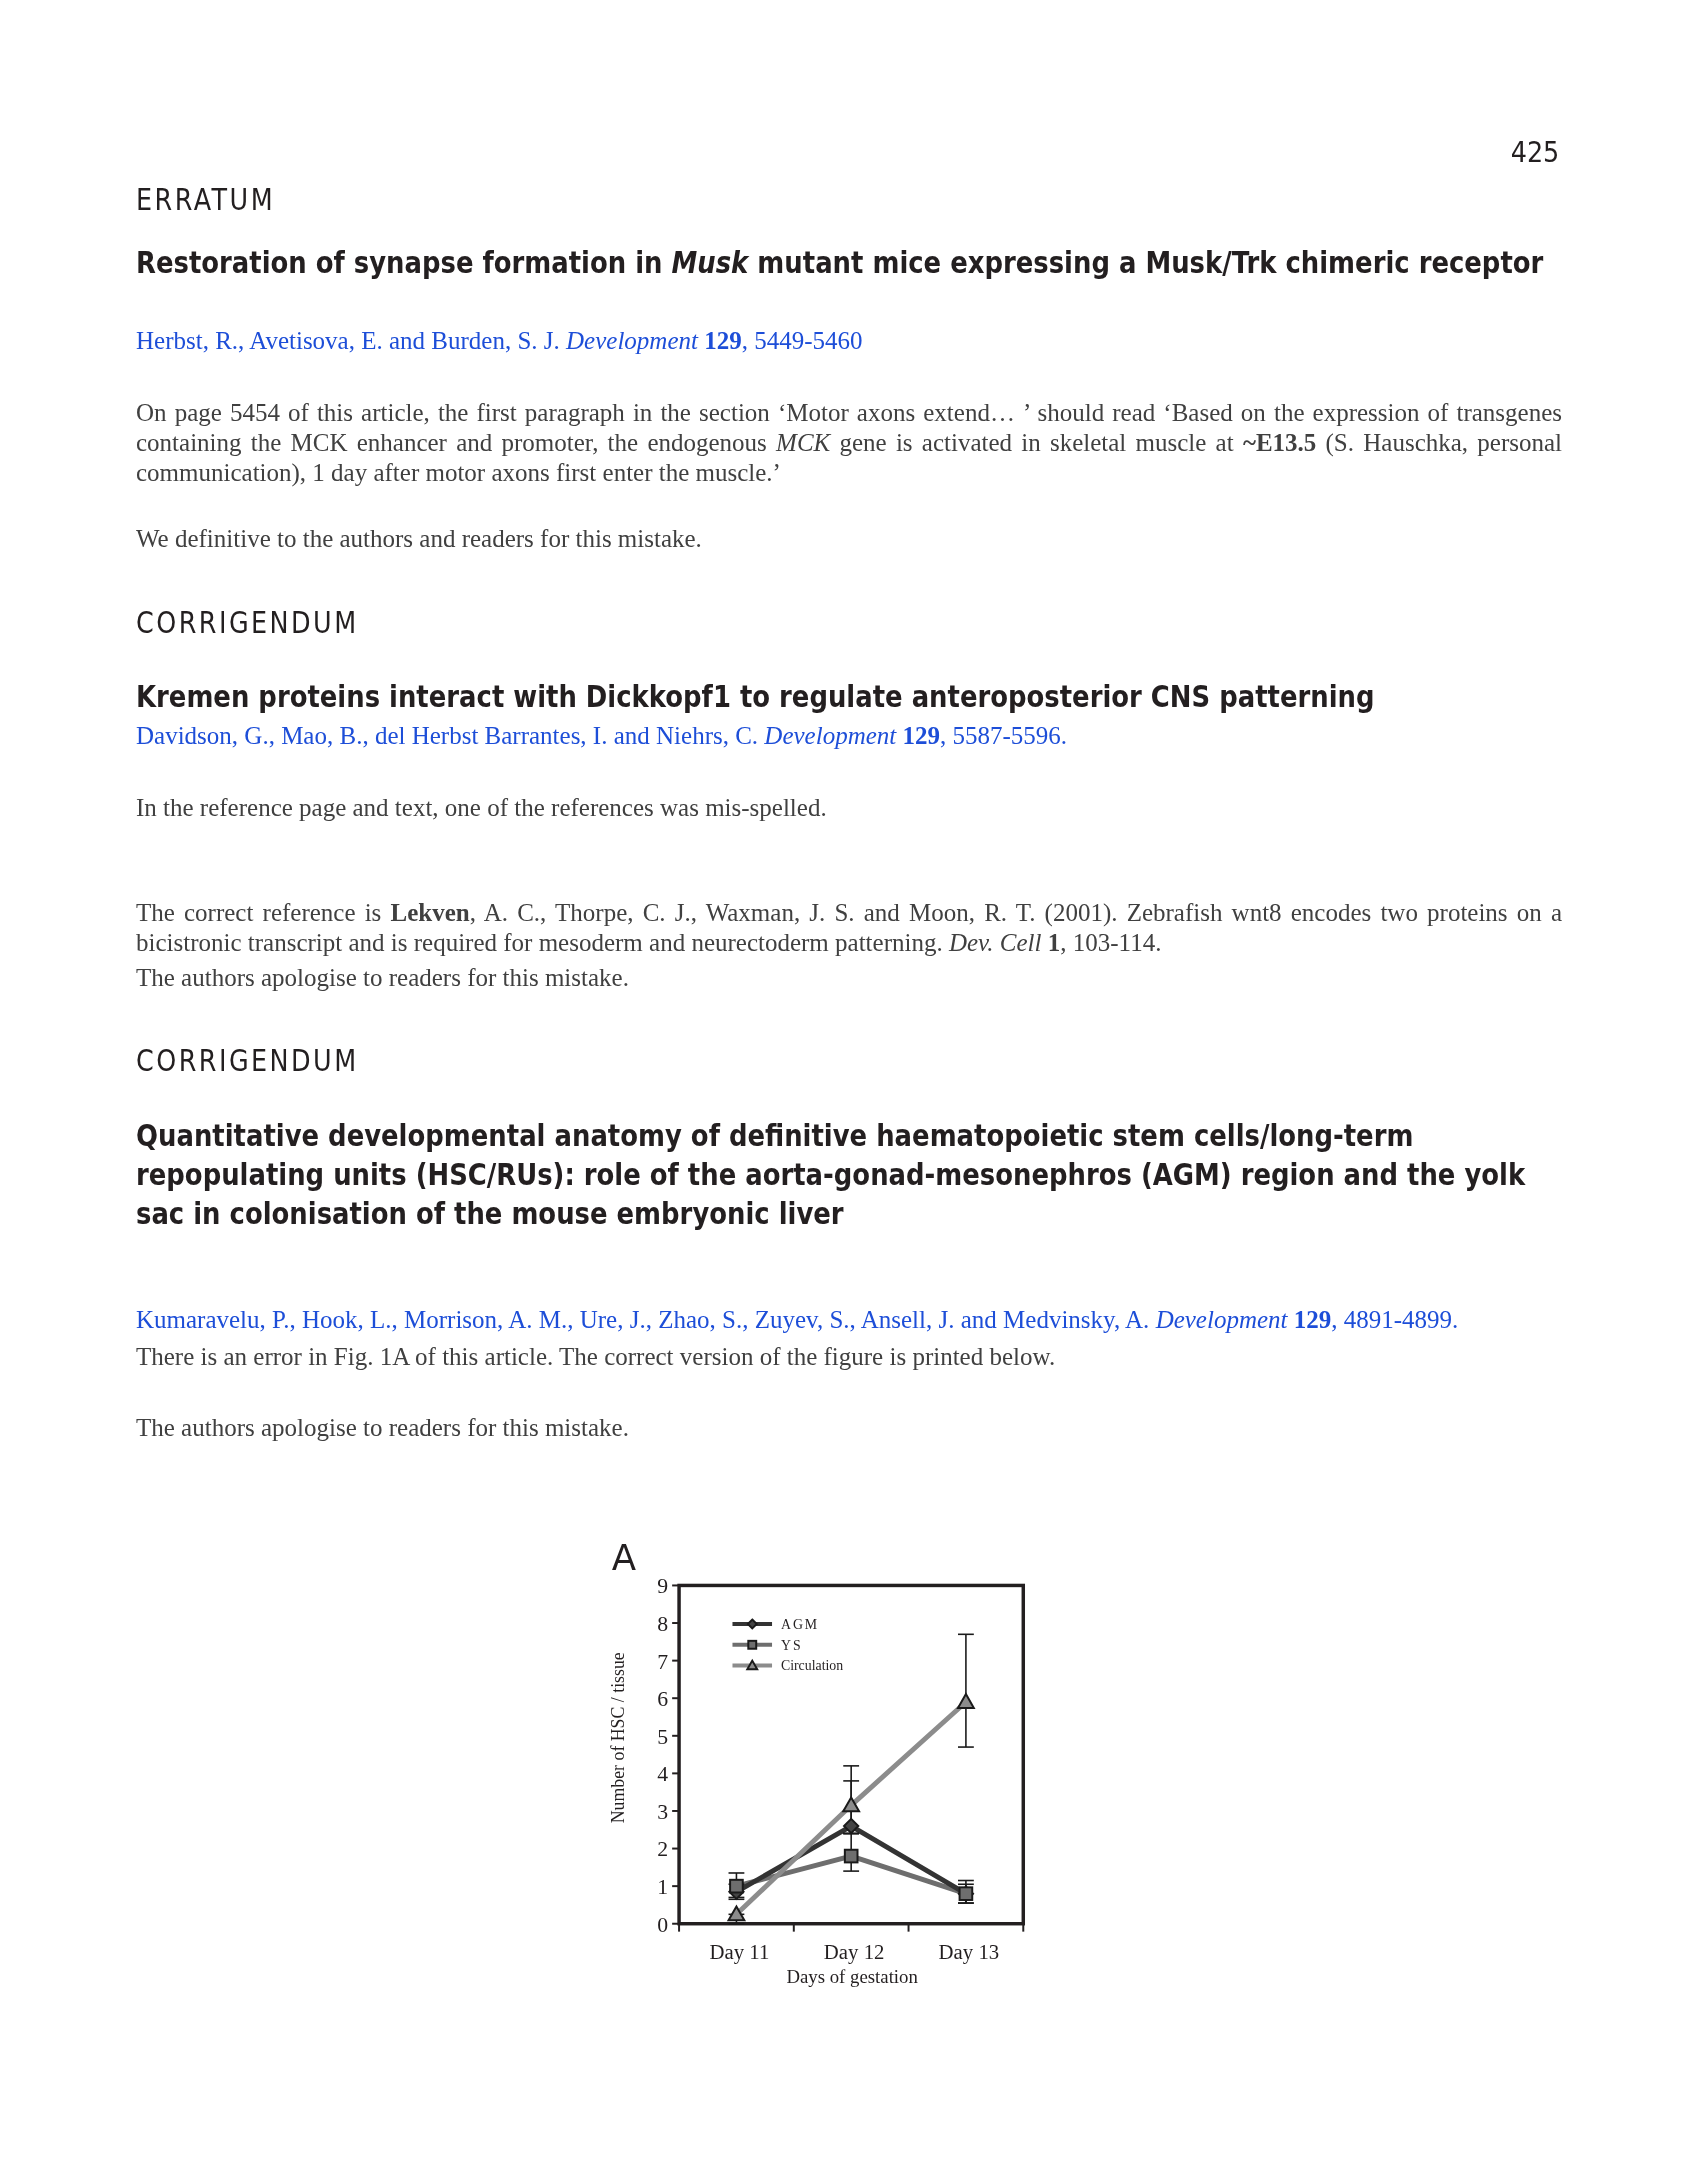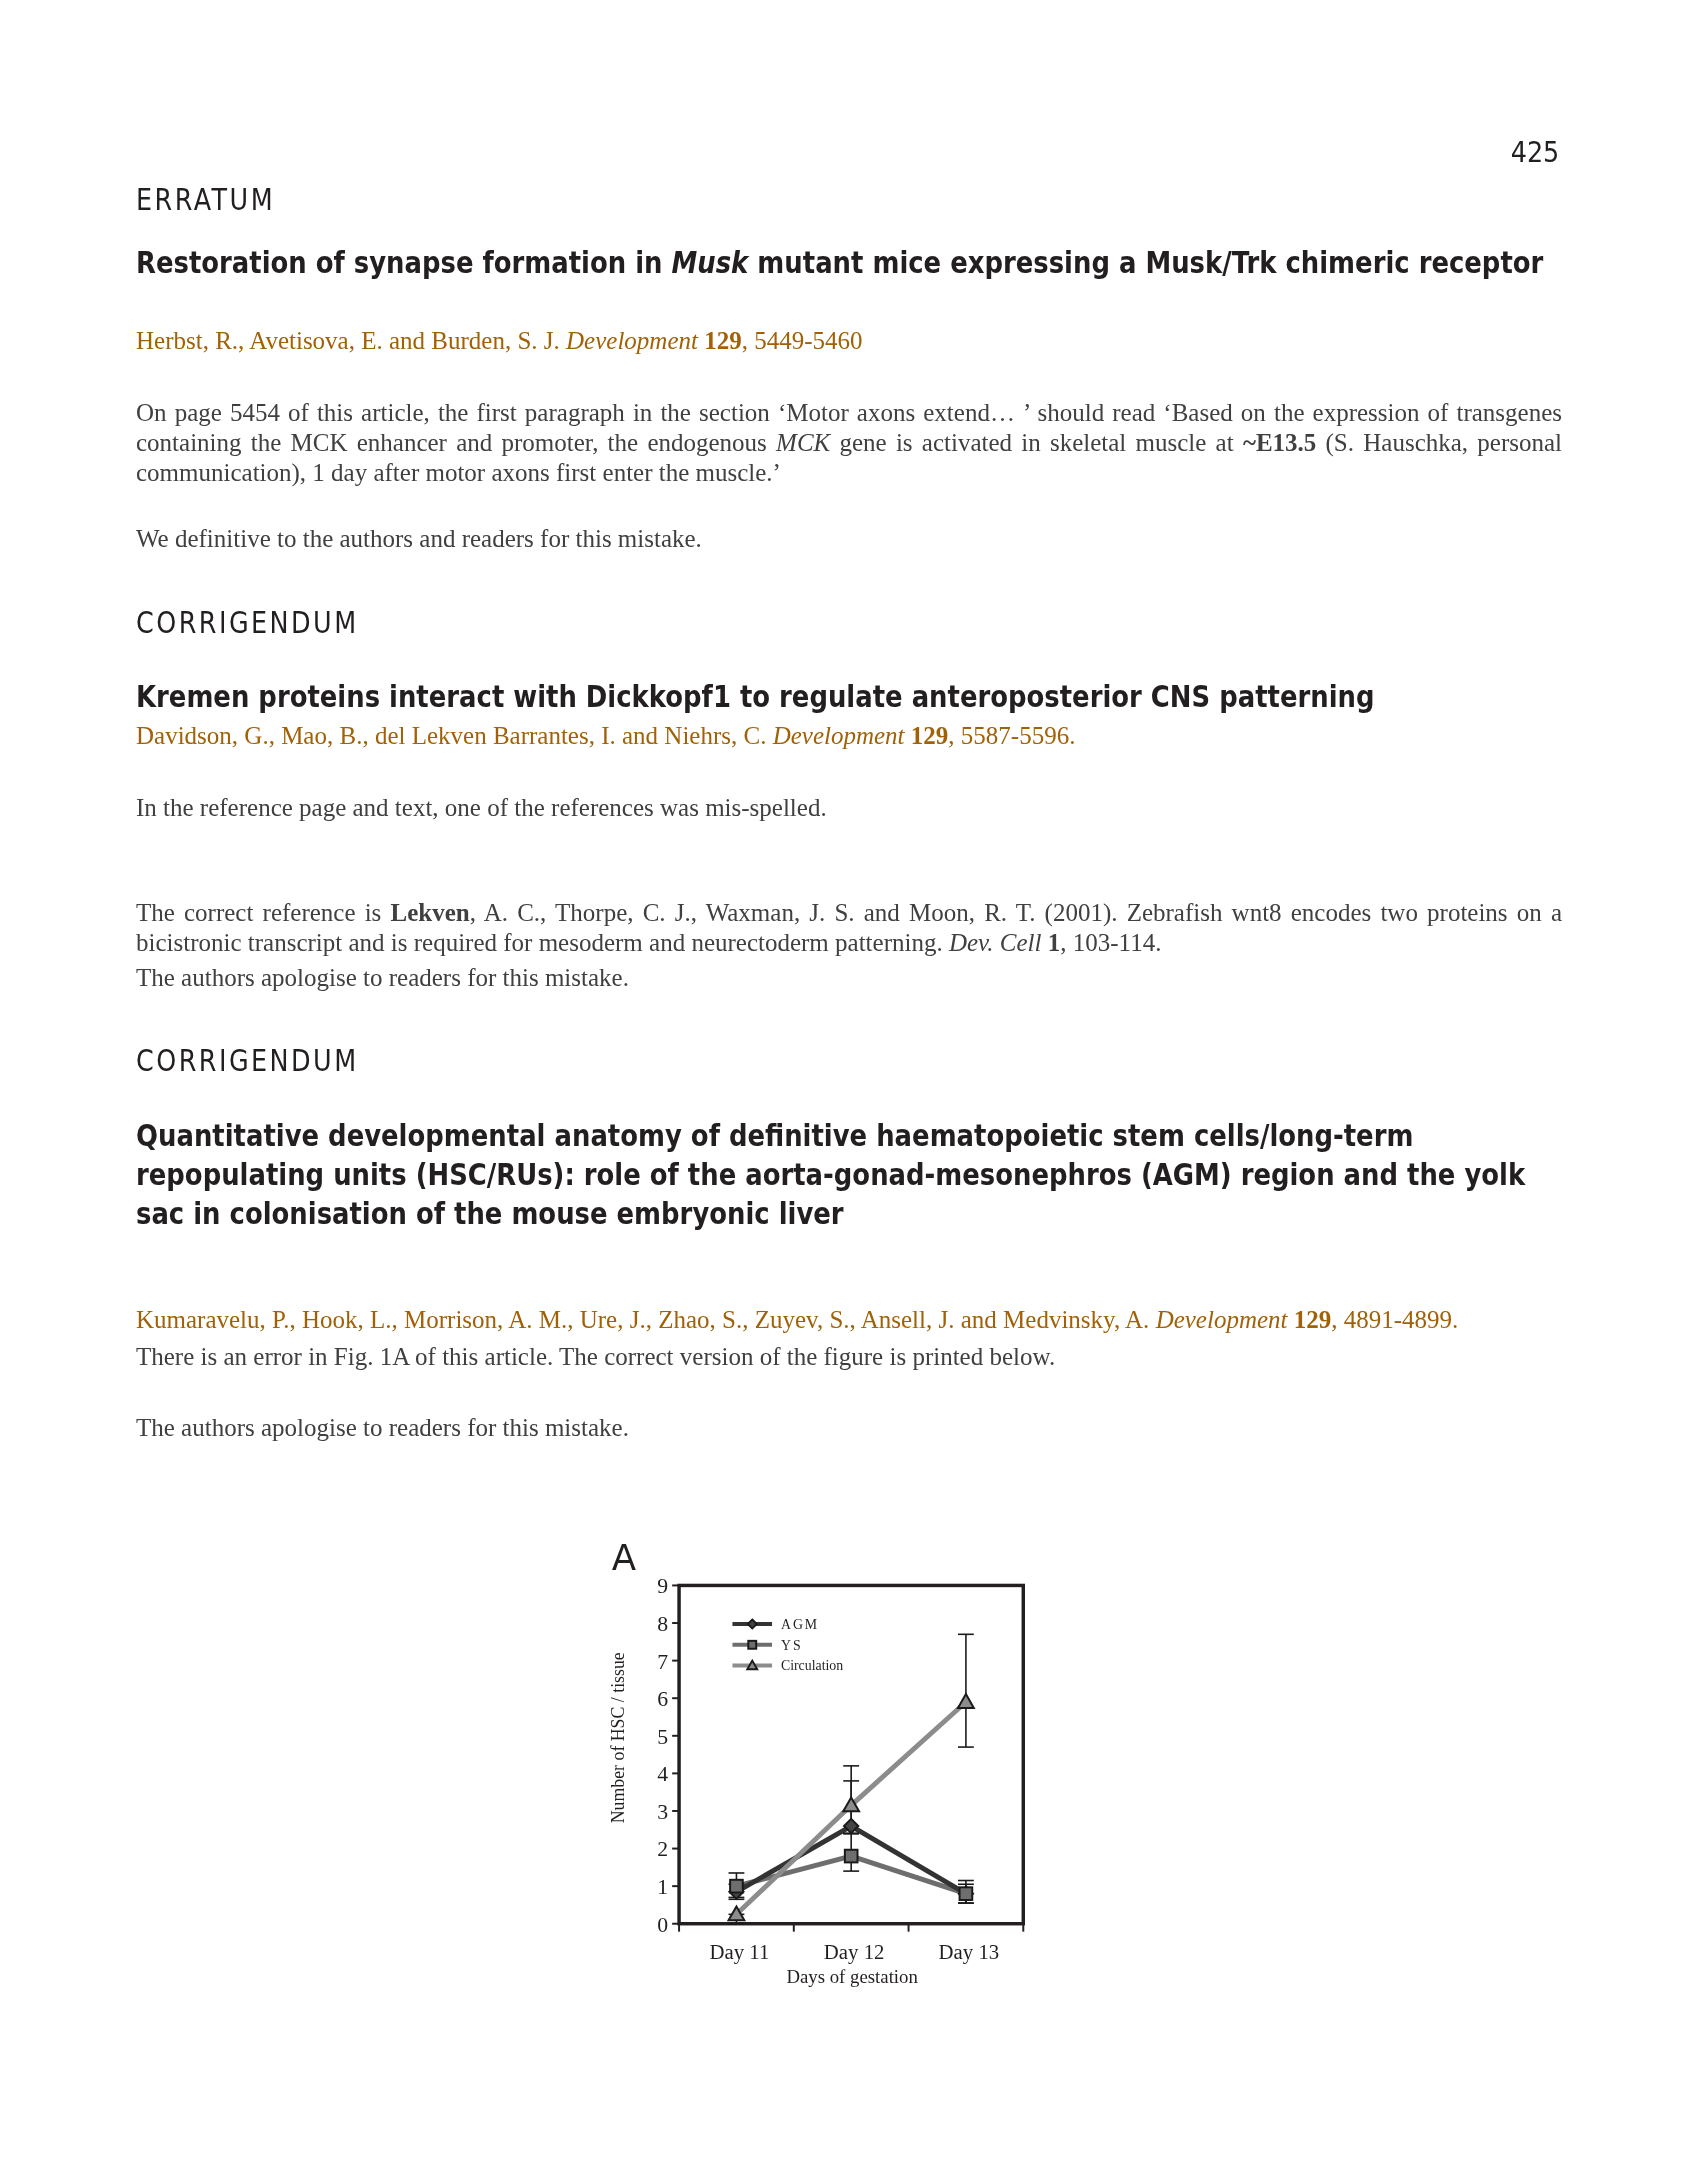--- a/index.html
+++ b/index.html
@@ -2,41 +2,41 @@
 <html><head>
 <meta charset="utf-8">
 <style>
   html, body { margin: 0; padding: 0; background: #ffffff; }
   body { width: 1683px; height: 2178px; position: relative; overflow: hidden; color: #231f20; }
   .abs { position: absolute; }
   .page-num { right: 124px; top: 135px; font-size: 29px; font-family: "DejaVu Sans", sans-serif; transform: scaleX(0.88); transform-origin: right top; color: #231f20; }
   .section-label { left: 136px; font-family: "DejaVu Sans", sans-serif; font-size: 31px; letter-spacing: 3px; font-weight: normal; transform: scaleX(0.82); transform-origin: left top; white-space: nowrap; color: #231f20; }
   .article-title { left: 136px; width: 1723px; font-family: "DejaVu Sans", sans-serif; font-weight: bold; font-size: 31px; line-height: 39px; transform: scaleX(0.835); transform-origin: left top; color: #231f20; }
   .article-title i { font-style: italic; }
-  .cite { left: 136px; width: 1426px; font-family: "Liberation Serif", serif; font-size: 25px; line-height: 30px; color: #a16207; }
+  .cite { left: 136px; width: 1426px; font-family: "Liberation Serif", serif; font-size: 25px; line-height: 30px; color: #1d4ed8; }
   .para { left: 136px; width: 1426px; font-family: "Liberation Serif", serif; font-size: 25px; line-height: 30px; text-align: justify; color: #404040; }
   .para b, .cite b { font-weight: bold; }
   .para i, .cite i { font-style: italic; }
   #chart { position: absolute; left: 594px; top: 1525px; }
   #chart text { font-family: "Liberation Serif", serif; fill: #231f20; }
 </style>
 </head>
 <body>
 
 <div class="abs page-num">425</div>
 
 <div class="abs section-label" style="top:181px;">ERRATUM</div>
 <div class="abs article-title" style="top:243px;"><span>Restoration of synapse formation in </span><i>Musk</i><span> mutant mice expressing a Musk/Trk chimeric receptor</span></div>
 <div class="abs cite" style="top:326px;"><span>Herbst, R., Avetisova, E. and Burden, S. J. </span><i>Development</i> <b>129</b><span>, 5449-5460</span></div>
 <div class="abs para" style="top:398px;"><span>On page 5454 of this article, the first paragraph in the section ‘Motor axons extend… ’ should read ‘Based on the expression of transgenes containing the MCK enhancer and promoter, the endogenous </span><i>MCK</i><span> gene is activated in skeletal muscle at </span><b>~E13.5</b><span> (S. Hauschka, personal communication), 1 day after motor axons first enter the muscle.’</span></div>
 <div class="abs para" style="top:524px;">We definitive to the authors and readers for this mistake.</div>
 
 <div class="abs section-label" style="top:604px;">CORRIGENDUM</div>
 <div class="abs article-title" style="top:677px;">Kremen proteins interact with Dickkopf1 to regulate anteroposterior CNS patterning</div>
-<div class="abs cite" style="top:721px;"><span>Davidson, G., Mao, B., del Lekven Barrantes, I. and Niehrs, C. </span><i>Development</i> <b>129</b><span>, 5587-5596.</span></div>
+<div class="abs cite" style="top:721px;"><span>Davidson, G., Mao, B., del Herbst Barrantes, I. and Niehrs, C. </span><i>Development</i> <b>129</b><span>, 5587-5596.</span></div>
 <div class="abs para" style="top:793px;">In the reference page and text, one of the references was mis-spelled.</div>
 <div class="abs para" style="top:898px;"><span>The correct reference is </span><b>Lekven</b><span>, A. C., Thorpe, C. J., Waxman, J. S. and Moon, R. T. (2001). Zebrafish wnt8 encodes two proteins on a bicistronic transcript and is required for mesoderm and neurectoderm patterning. </span><i>Dev. Cell</i><b> 1</b><span>, 103-114.</span></div>
 <div class="abs para" style="top:963px;">The authors apologise to readers for this mistake.</div>
 
 <div class="abs section-label" style="top:1042px;">CORRIGENDUM</div>
 <div class="abs article-title" style="top:1116px;">Quantitative developmental anatomy of definitive haematopoietic stem cells/long-term repopulating units (HSC/RUs): role of the aorta-gonad-mesonephros (AGM) region and the yolk sac in colonisation of the mouse embryonic liver</div>
 <div class="abs cite" style="top:1305px;"><span>Kumaravelu, P., Hook, L., Morrison, A. M., Ure, J., Zhao, S., Zuyev, S., Ansell, J. and Medvinsky, A. </span><i>Development</i> <b>129</b><span>, 4891-4899.</span></div>
 <div class="abs para" style="top:1342px;">There is an error in Fig. 1A of this article. The correct version of the figure is printed below.</div>
 <div class="abs para" style="top:1413px;">The authors apologise to readers for this mistake.</div>
 

